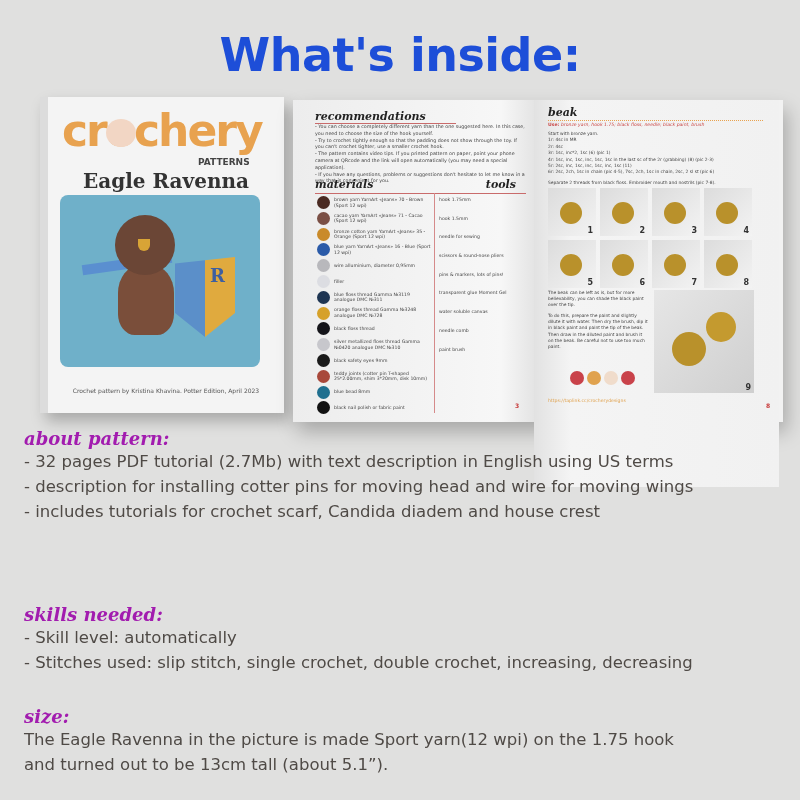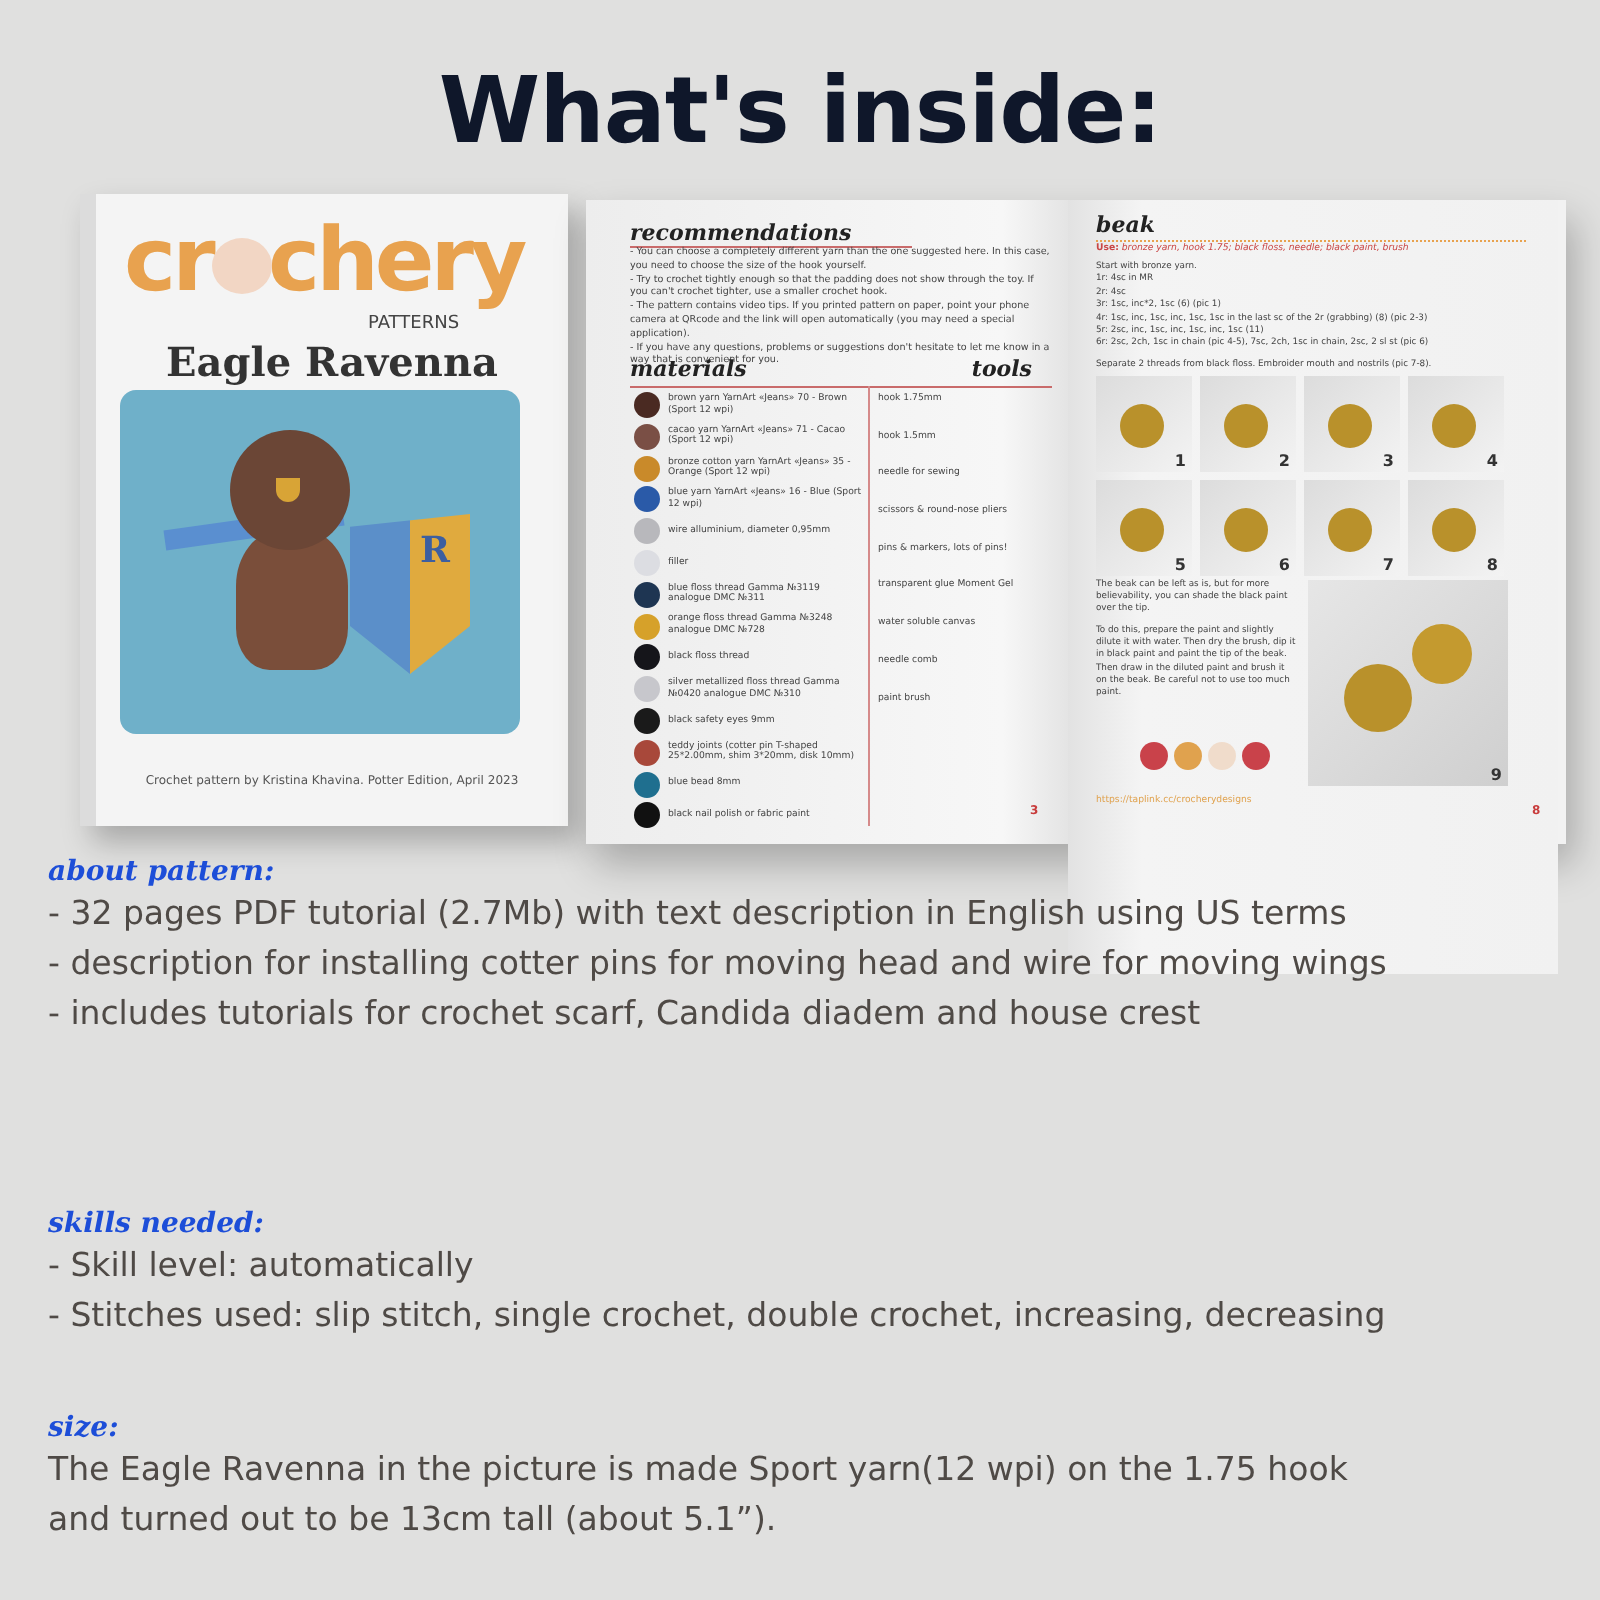--- a/index.html
+++ b/index.html
@@ -1,23 +1,23 @@
 <!DOCTYPE html>
 <html><head>
 <meta charset="utf-8">
 <style>
   html, body { margin:0; padding:0; }
   body { width:800px; height:800px; background:#e0e0df; position:relative; overflow:hidden; font-family:"DejaVu Sans", sans-serif; color:#4f4a46; }
-  .title { position:absolute; top:28px; left:0; width:800px; text-align:center; font-family:"DejaVu Sans", sans-serif; font-weight:bold; font-size:46px; color:#0f172a; letter-spacing:-0.5px; }
+  .title { position:absolute; top:28px; left:0; width:800px; text-align:center; font-family:"DejaVu Sans", sans-serif; font-weight:bold; font-size:46px; color:#1d4ed8; letter-spacing:-0.5px; }
 
   
   .cover { position:absolute; left:40px; top:97px; width:236px; height:316px; background:#f4f4f4; box-shadow: 6px 8px 14px rgba(0,0,0,0.25); border-left:8px solid #dcdcdc; }
   .logo { position:absolute; left:14px; top:8px; font-family:"DejaVu Sans", sans-serif; font-weight:bold; font-size:44px; color:#e8a24f; letter-spacing:-2px; }
   .logo-cat { position:absolute; left:58px; top:22px; width:30px; height:28px; border-radius:50%; background:#f2d6c4; }
-  .logo-sub { position:absolute; left:136px; top:60px; font-size:9px; font-weight:normal; color:#444; }
+  .logo-sub { position:absolute; left:150px; top:60px; font-size:9px; font-weight:bold; color:#444; }
   .cover-title { position:absolute; left:0; width:100%; top:72px; text-align:center; font-family:"DejaVu Serif", serif; font-weight:bold; font-size:20px; color:#333; }
   .cover-photo { position:absolute; left:12px; top:98px; width:200px; height:172px; background:#6fb0c9; border-radius:8px; overflow:hidden; }
   .owl-body { position:absolute; left:55px; top:20px; width:60px; height:60px; border-radius:50%; background:#6b4636; }
   .owl-torso { position:absolute; left:58px; top:70px; width:56px; height:70px; border-radius:40% 40% 30% 30%; background:#7a4e3a; }
   .owl-scarf { position:absolute; left:22px; top:64px; width:90px; height:10px; background:#5a8fd0; transform:rotate(-8deg); }
   .owl-beak { position:absolute; left:78px; top:44px; width:12px; height:12px; background:#d8a436; border-radius:0 0 50% 50%; }
   .shield { position:absolute; left:115px; top:62px; width:60px; height:80px; background:linear-gradient(90deg,#5b8fc9 50%,#e0aa3e 50%); clip-path:polygon(0 8%,100% 0,100% 70%,50% 100%,0 70%); }
   .shield-r { position:absolute; left:150px; top:70px; color:#3d5fa0; font-weight:bold; font-size:18px; font-family:"DejaVu Serif", serif; }
   .cover-caption { position:absolute; left:0; width:100%; top:290px; text-align:center; font-size:6px; color:#555; }
 
@@ -52,21 +52,21 @@
   .beak-text { position:absolute; left:14px; top:190px; width:100px; font-size:4.4px; line-height:6.1px; color:#444; }
   .photo9 { position:absolute; left:120px; top:190px; width:100px; height:103px; background:linear-gradient(135deg,#e6e6e6,#cfcfcf); overflow:hidden; }
   .photo9 .yarn-ball { left:18px; top:42px; width:34px; height:34px; }
   .photo9 .yarn-ball.b2 { left:52px; top:22px; width:30px; height:30px; background:#c49a2f; }
   .palette { position:absolute; left:36px; top:271px; display:flex; gap:3px; }
   .pal { width:14px; height:14px; border-radius:50%; }
   .link { position:absolute; left:14px; top:298px; font-size:4.6px; color:#e0a24e; }
 
   
   .desc { position:absolute; left:24px; width:760px; }
-  .desc-h { font-family:"DejaVu Serif", serif; font-style:italic; font-weight:bold; font-size:14px; color:#1d4ed8; }
+  .desc-h { font-family:"DejaVu Serif", serif; font-style:italic; font-weight:bold; font-size:18px; color:#a21caf; }
   .line { font-size:16.5px; line-height:25px; color:#4f4a46; white-space:nowrap; }
 </style>
 </head>
 <body>
 
 <div class="title">What's inside:</div>
 
 <div class="cover">
   <div class="logo">crochery</div>
   <div class="logo-cat"></div>

